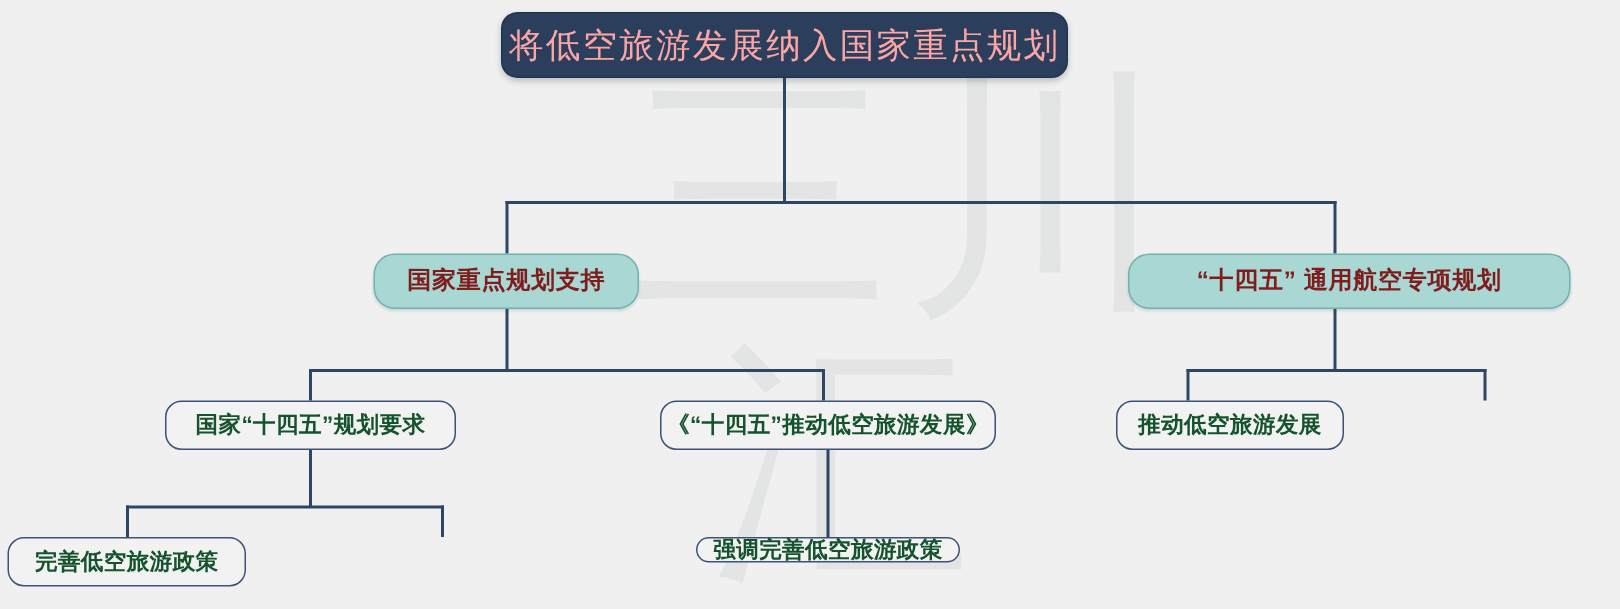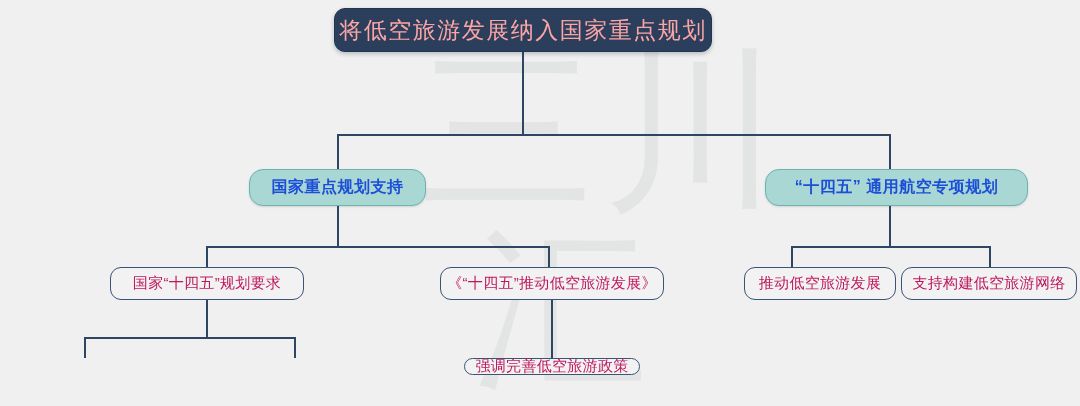--- a/index.html
+++ b/index.html
@@ -76,34 +76,34 @@
     font-weight: normal;
     letter-spacing: 1.5px;
     border: 1px solid #223consume;
     border: 1px solid #22354f;
     box-shadow: 0 2px 4px rgba(40,55,80,0.28);
     text-align: center;
   }
 
   .node-l2 {
     background: #a9d7d3;
-    color: #1d4ed8;
+    color: #7f1d1d;
     font-size: 16px;
     font-weight: bold;
     letter-spacing: 0.5px;
     border: 1.5px solid #6fb3ae;
     border-radius: 14px;
     box-shadow: 0 1px 2px rgba(60,90,95,0.18);
   }
 
   .node-l3, .node-l4 {
     background: #f2f2f2;
-    color: #be185d;
+    color: #14532d;
     font-size: 15px;
-    font-weight: normal;
+    font-weight: bold;
     letter-spacing: 0.3px;
     border: 1.5px solid #3a5377;
     border-radius: 11px;
   }
   .node-l4 { font-size: 15px; }
 </style>
 </head>
 <body>
 
 <div id="diagram">
@@ -130,27 +130,27 @@
   <div class="line line-h" style="left:84px; top:337px; width:212px;"></div>
   <div class="line line-v" style="left:84px; top:337px; height:21px;"></div>
   <div class="line line-v" style="left:294px; top:337px; height:21px;"></div>
 
   <div class="line line-v" style="left:551px; top:300px; height:58px;"></div>
 
   <div class="node node-title" style="left:334px; top:8px; width:378px; height:44px;">将低空旅游发展纳入国家重点规划</div>
 
   <div class="node node-l2" style="left:249px; top:169px; width:177px; height:37px;">国家重点规划支持</div>
 
-  <div class="node node-l2" style="left:752px; top:169px; width:263px; height:37px;margin-left:13px;">“十四五”  通用航空专项规划</div>
+  <div class="node node-l2" style="left:752px; top:169px; width:295px; height:37px;">“十四五”  通用航空专项规划</div>
 
   <div class="node node-l3" style="left:110px; top:267px; width:194px; height:33px;">国家“十四五”规划要求</div>
 
   <div class="node node-l3" style="left:440px; top:267px; width:224px; height:33px;">《“十四五”推动低空旅游发展》</div>
 
   <div class="node node-l3" style="left:716px; top:267px; width:152px; height:33px;margin-left:28px;">推动低空旅游发展</div>
 
-  <div class="node node-l3" style="left:901px; top:267px; width:176px; height:33px;">支持构建低空旅游网络</div>
 
+  <div class="node node-l4" style="left:5px; top:358px; width:159px; height:33px;">完善低空旅游政策</div>
 
 
   <div class="node node-l4" style="left:464px; top:358px; width:176px; height:17px;">强调完善低空旅游政策</div>
 
 </div>
 
 </body></html>

